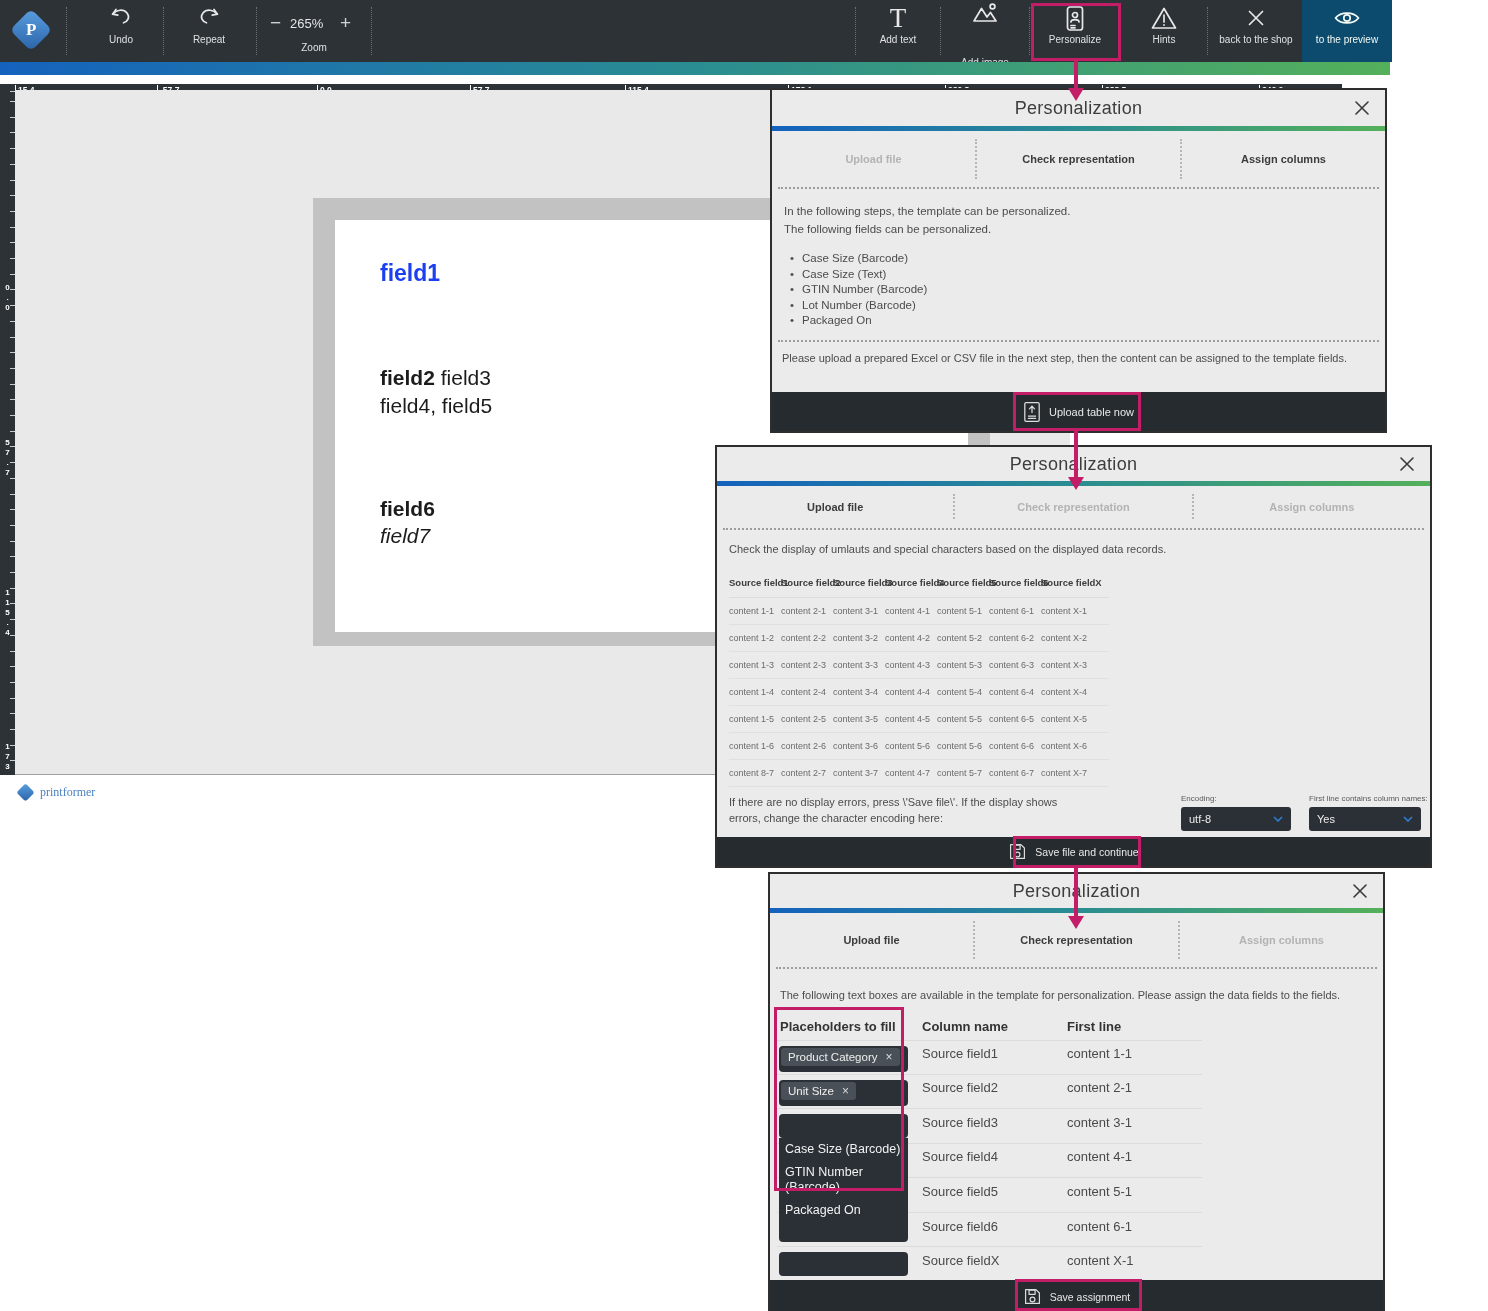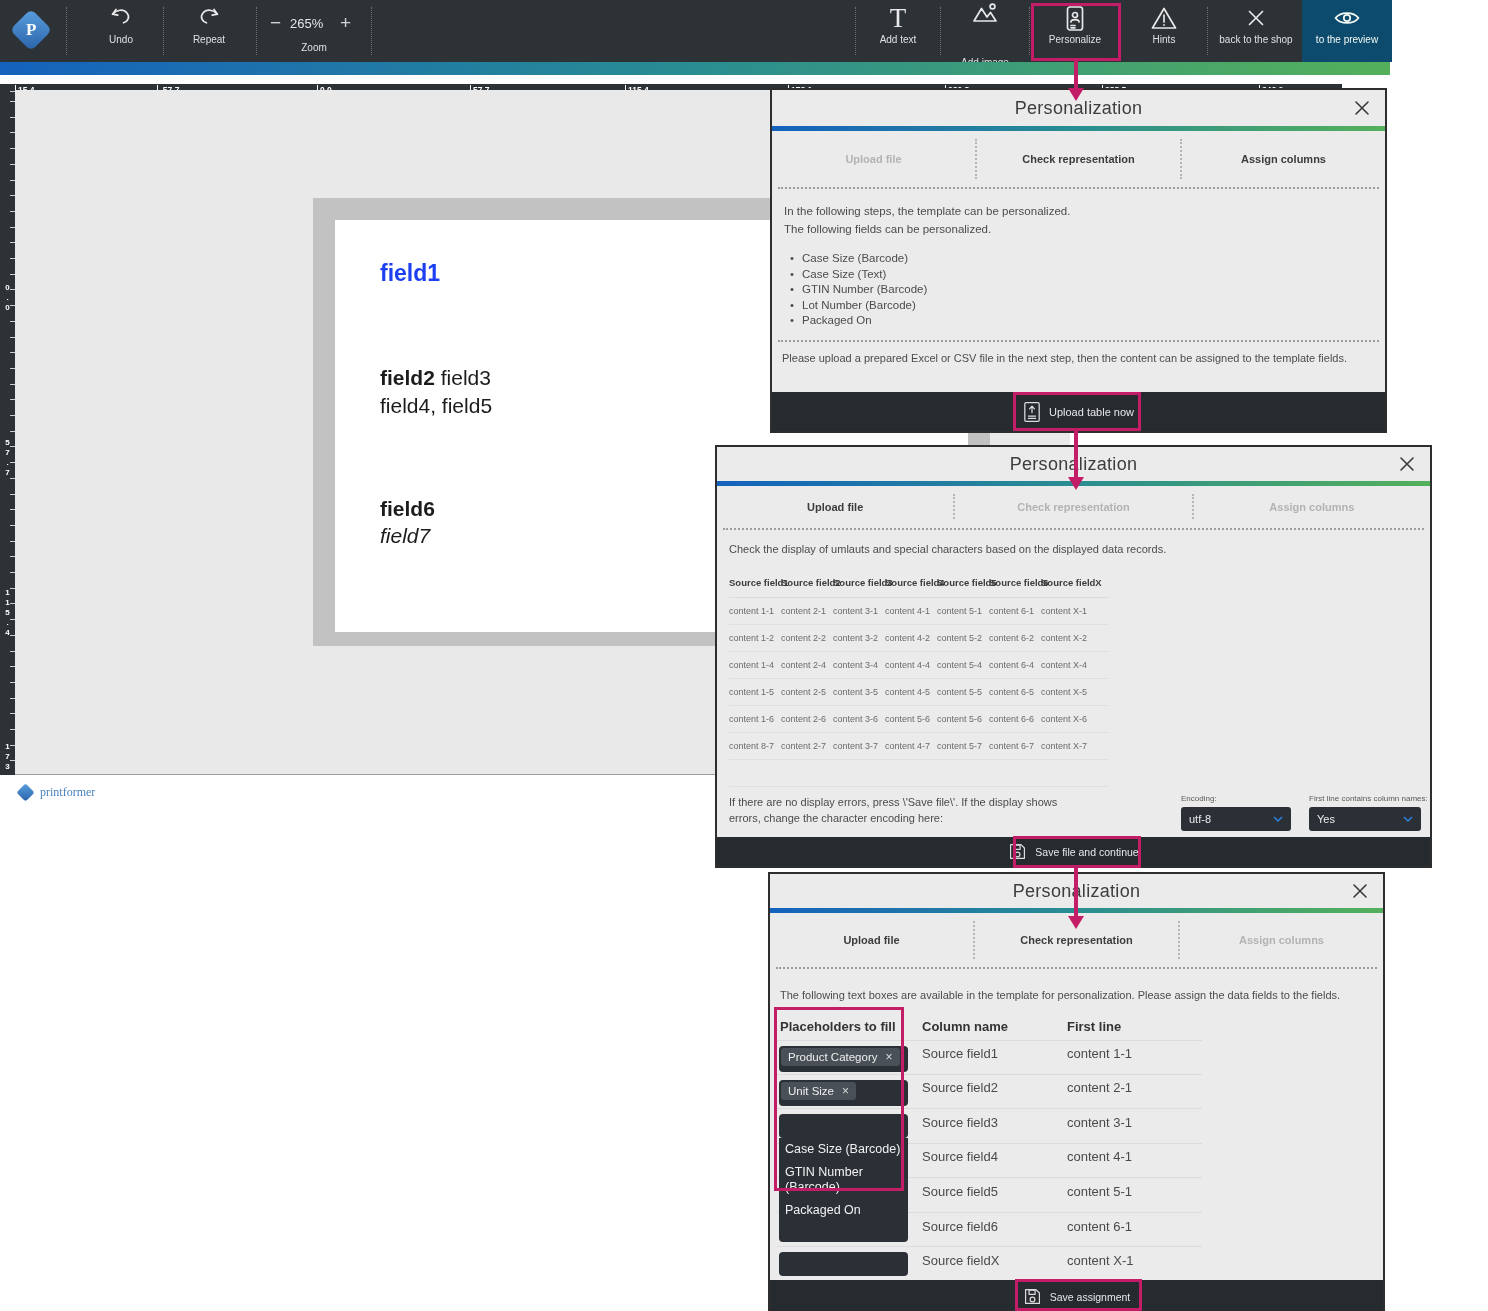--- a/index.html
+++ b/index.html
@@ -312,20 +312,29 @@
           <div class="grid7 trow">
           <span class="td">content 1-2</span>
           <span class="td">content 2-2</span>
           <span class="td">content 3-2</span>
           <span class="td">content 4-2</span>
           <span class="td">content 5-2</span>
           <span class="td">content 6-2</span>
           <span class="td">content X-2</span>
         </div>
           <div class="grid7 trow">
+          <span class="td">content 1-3</span>
+          <span class="td">content 2-3</span>
+          <span class="td">content 3-3</span>
+          <span class="td">content 4-3</span>
+          <span class="td">content 5-3</span>
+          <span class="td">content 6-3</span>
+          <span class="td">content X-3</span>
+        </div>
+          <div class="grid7 trow">
           <span class="td">content 1-4</span>
           <span class="td">content 2-4</span>
           <span class="td">content 3-4</span>
           <span class="td">content 4-4</span>
           <span class="td">content 5-4</span>
           <span class="td">content 6-4</span>
           <span class="td">content X-4</span>
         </div>
           <div class="grid7 trow">
           <span class="td">content 1-5</span>

